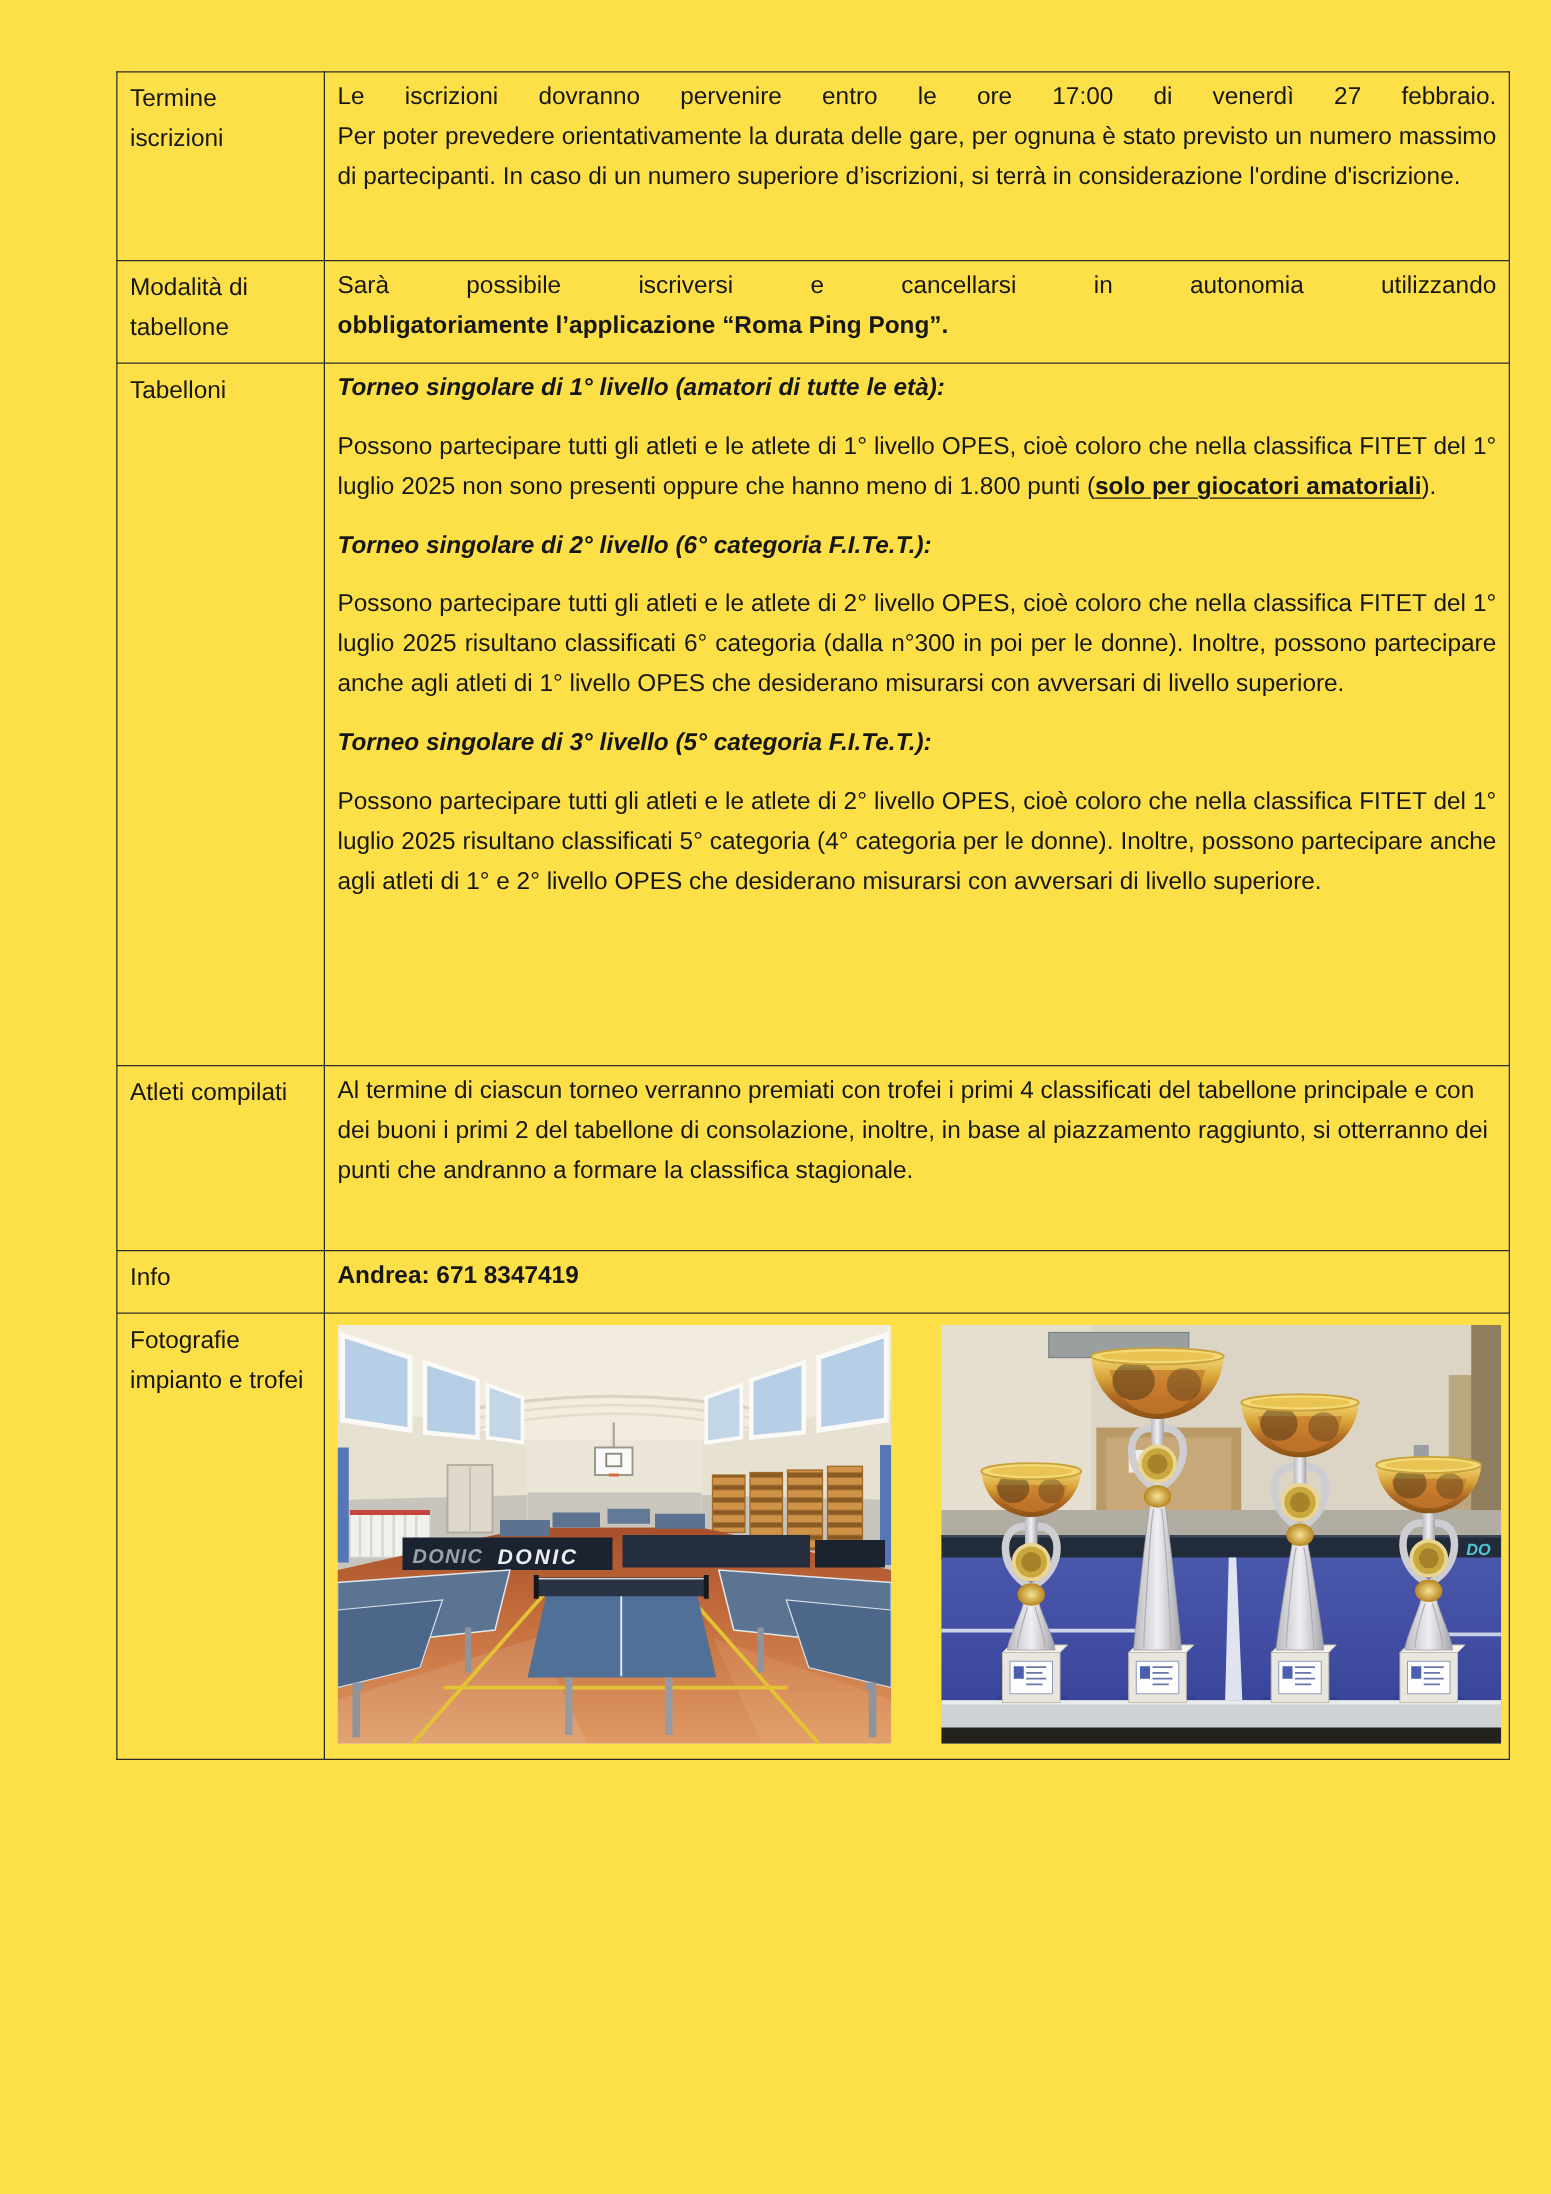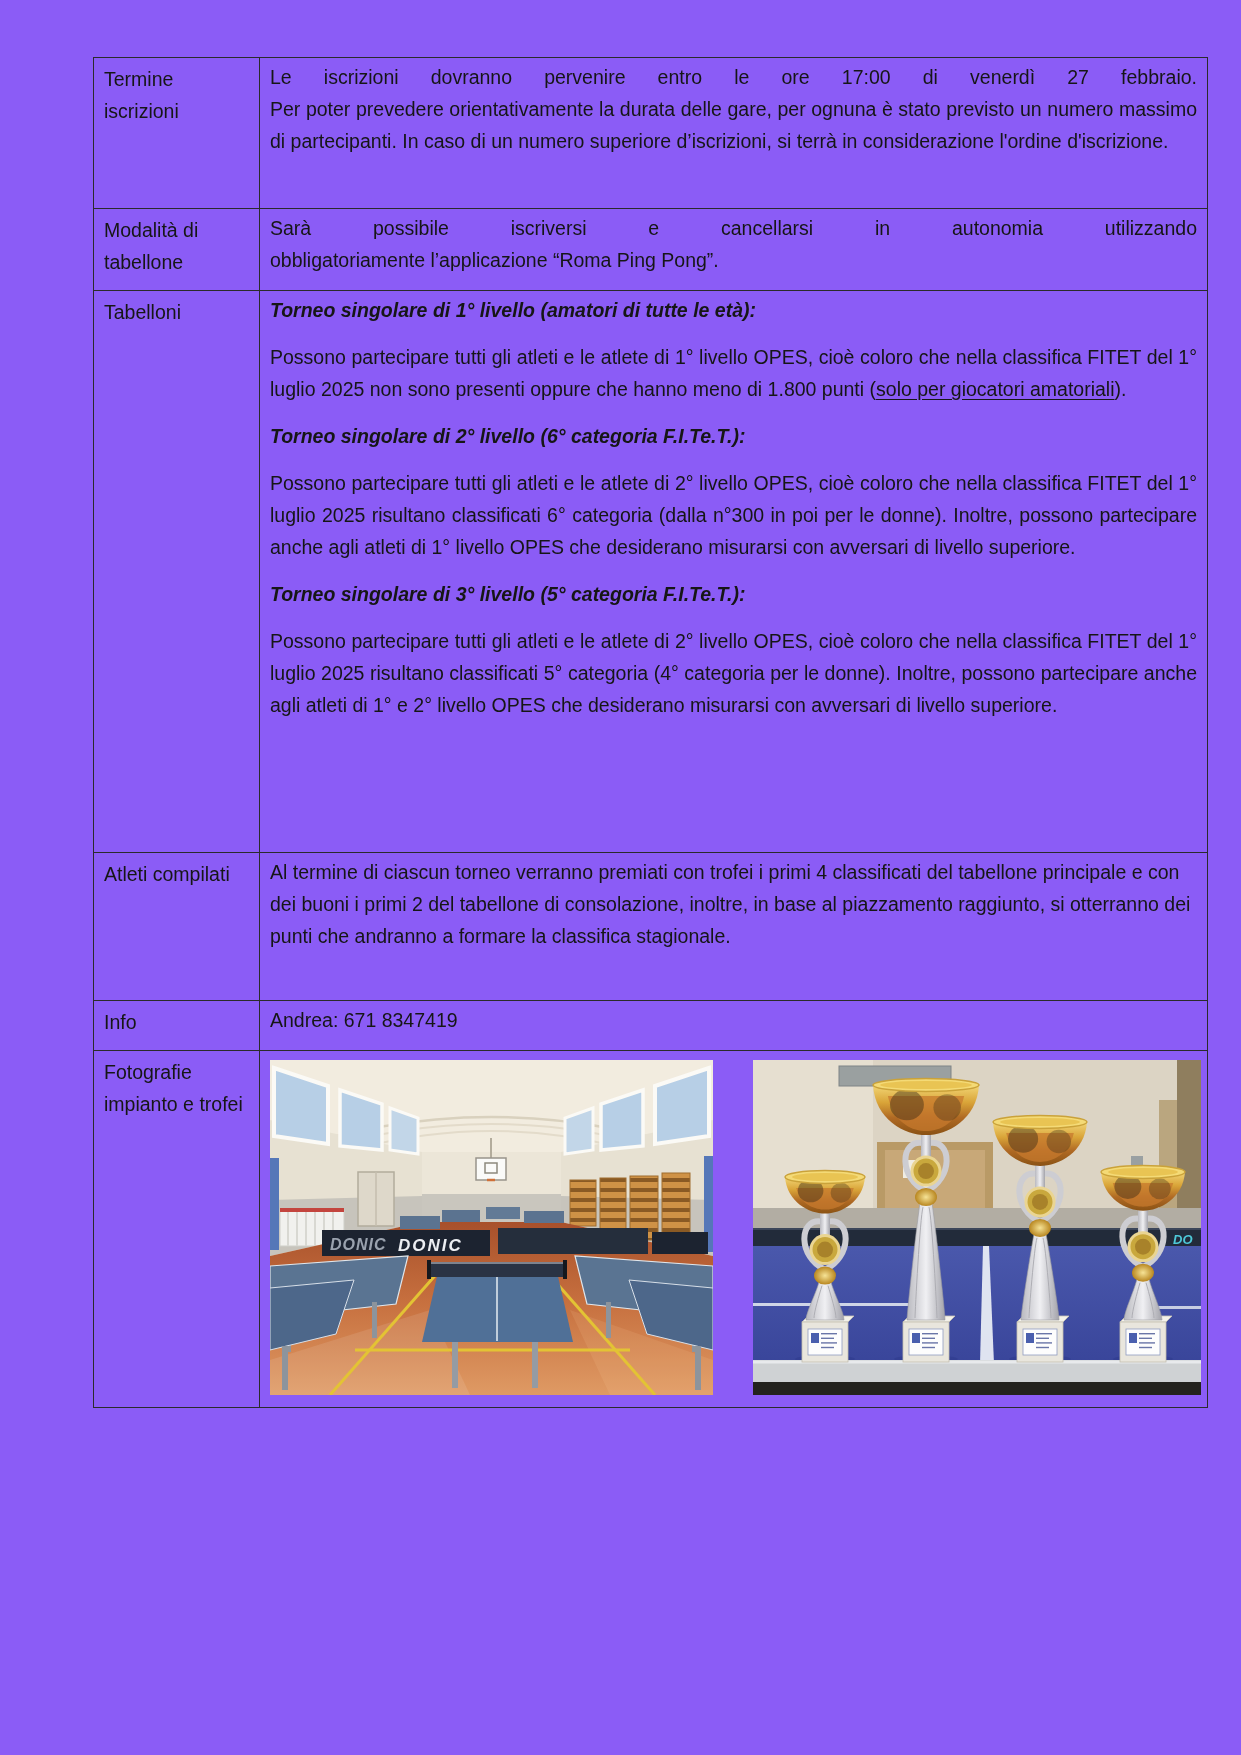--- a/index.html
+++ b/index.html
@@ -1,30 +1,30 @@
 <!DOCTYPE html>
 <html><head>
 <meta charset="utf-8">
 <style>
   html,body{margin:0;padding:0;background:#fff;}
-  .page{position:relative;width:1241px;height:1755px;background:#8b5cf6;
+  .page{position:relative;width:1241px;height:1755px;background:#fde047;
         font-family:"Liberation Sans",sans-serif;color:#161616;overflow:hidden;}
   table.doc{position:absolute;left:93px;top:57px;width:1115px;
         border-collapse:collapse;table-layout:fixed;}
   table.doc td{border:1.6px solid #2b2b2b;vertical-align:top;
         font-size:19.5px;line-height:32px;padding:3px 10px 2px 10px;}
   td.lbl{width:146px;}
   td.lbl .t{display:block;padding-top:2px;}
   .j{text-align:justify;}
-  .b{font-weight:normal;}
+  .b{font-weight:bold;}
   .lead{display:block;font-weight:normal;text-align:justify;text-align-last:justify;}
   .cell p{margin:0 0 15px 0;}
   .cell p:last-child{margin-bottom:0;}
   .h{font-weight:bold;font-style:italic;}
-  .u{text-decoration:underline;text-underline-offset:3px;}
+  .u{text-decoration:underline;text-underline-offset:3px;font-weight:bold;}
   td.photos{padding:0;position:relative;}
   .ph{position:absolute;top:9px;display:block;}
   .ph.gym{left:10px;}
   .ph.cups{left:493px;}
 </style>
 </head>
 <body>
 
 <div class="page">
   <table class="doc">

